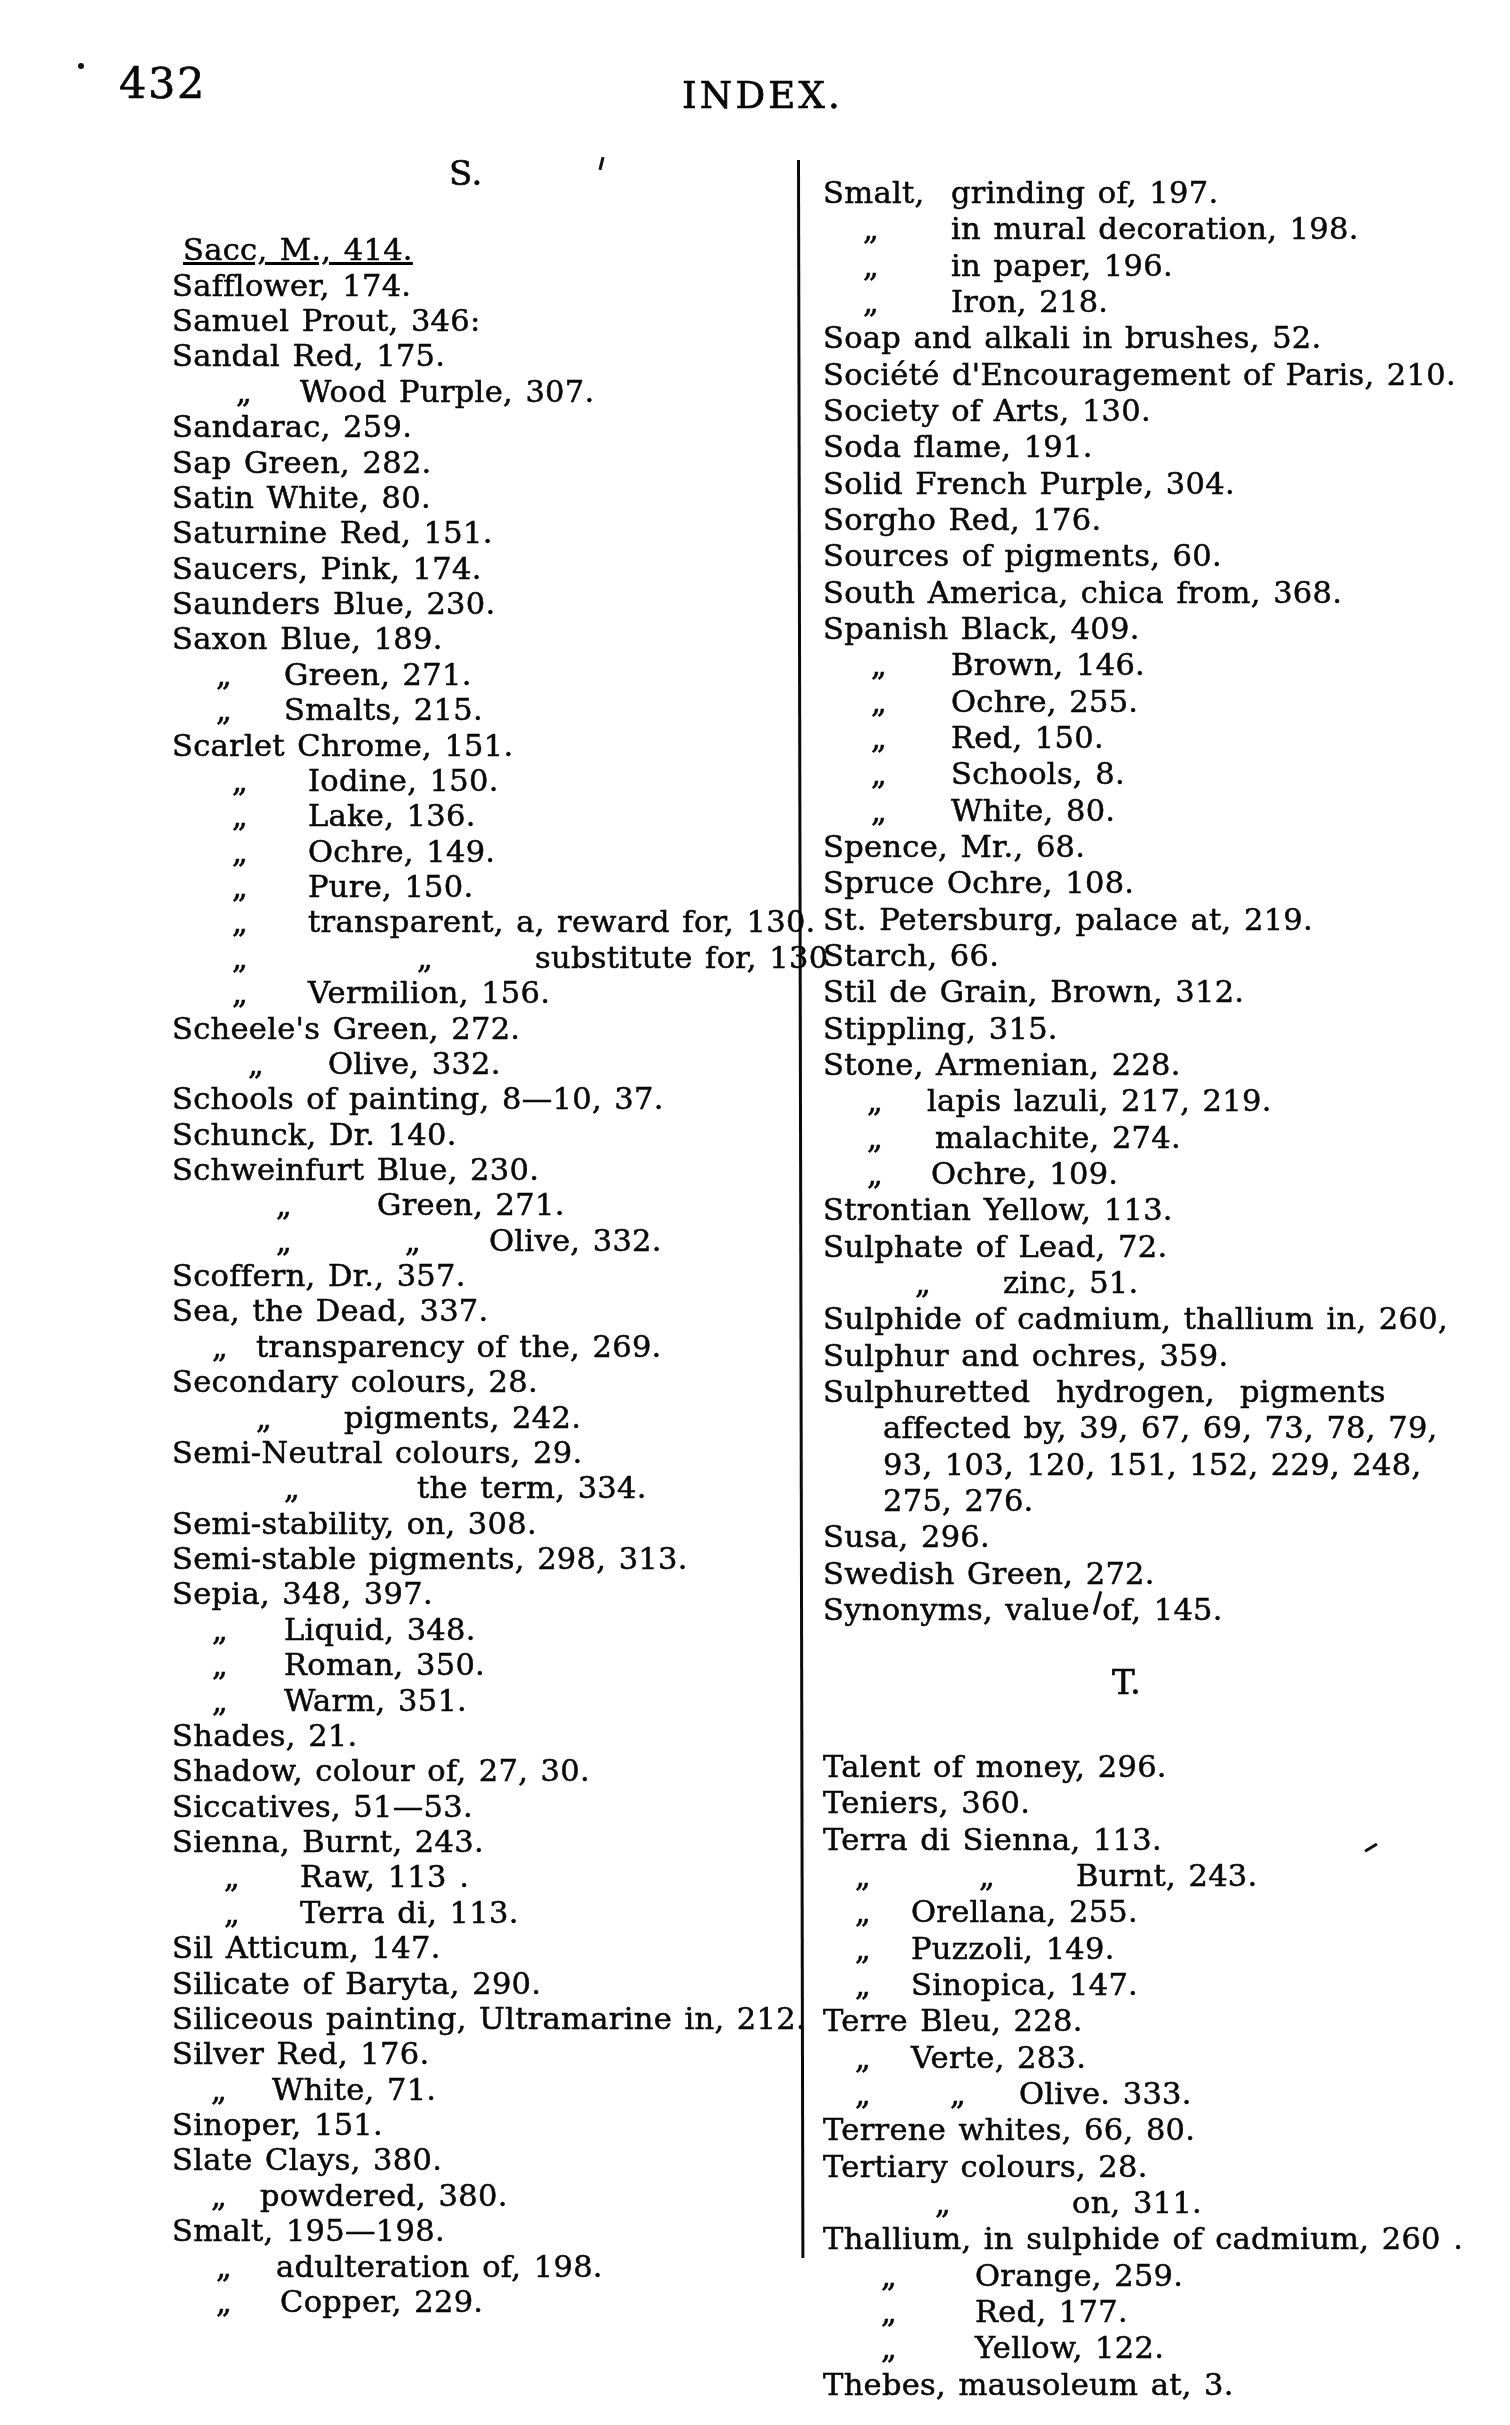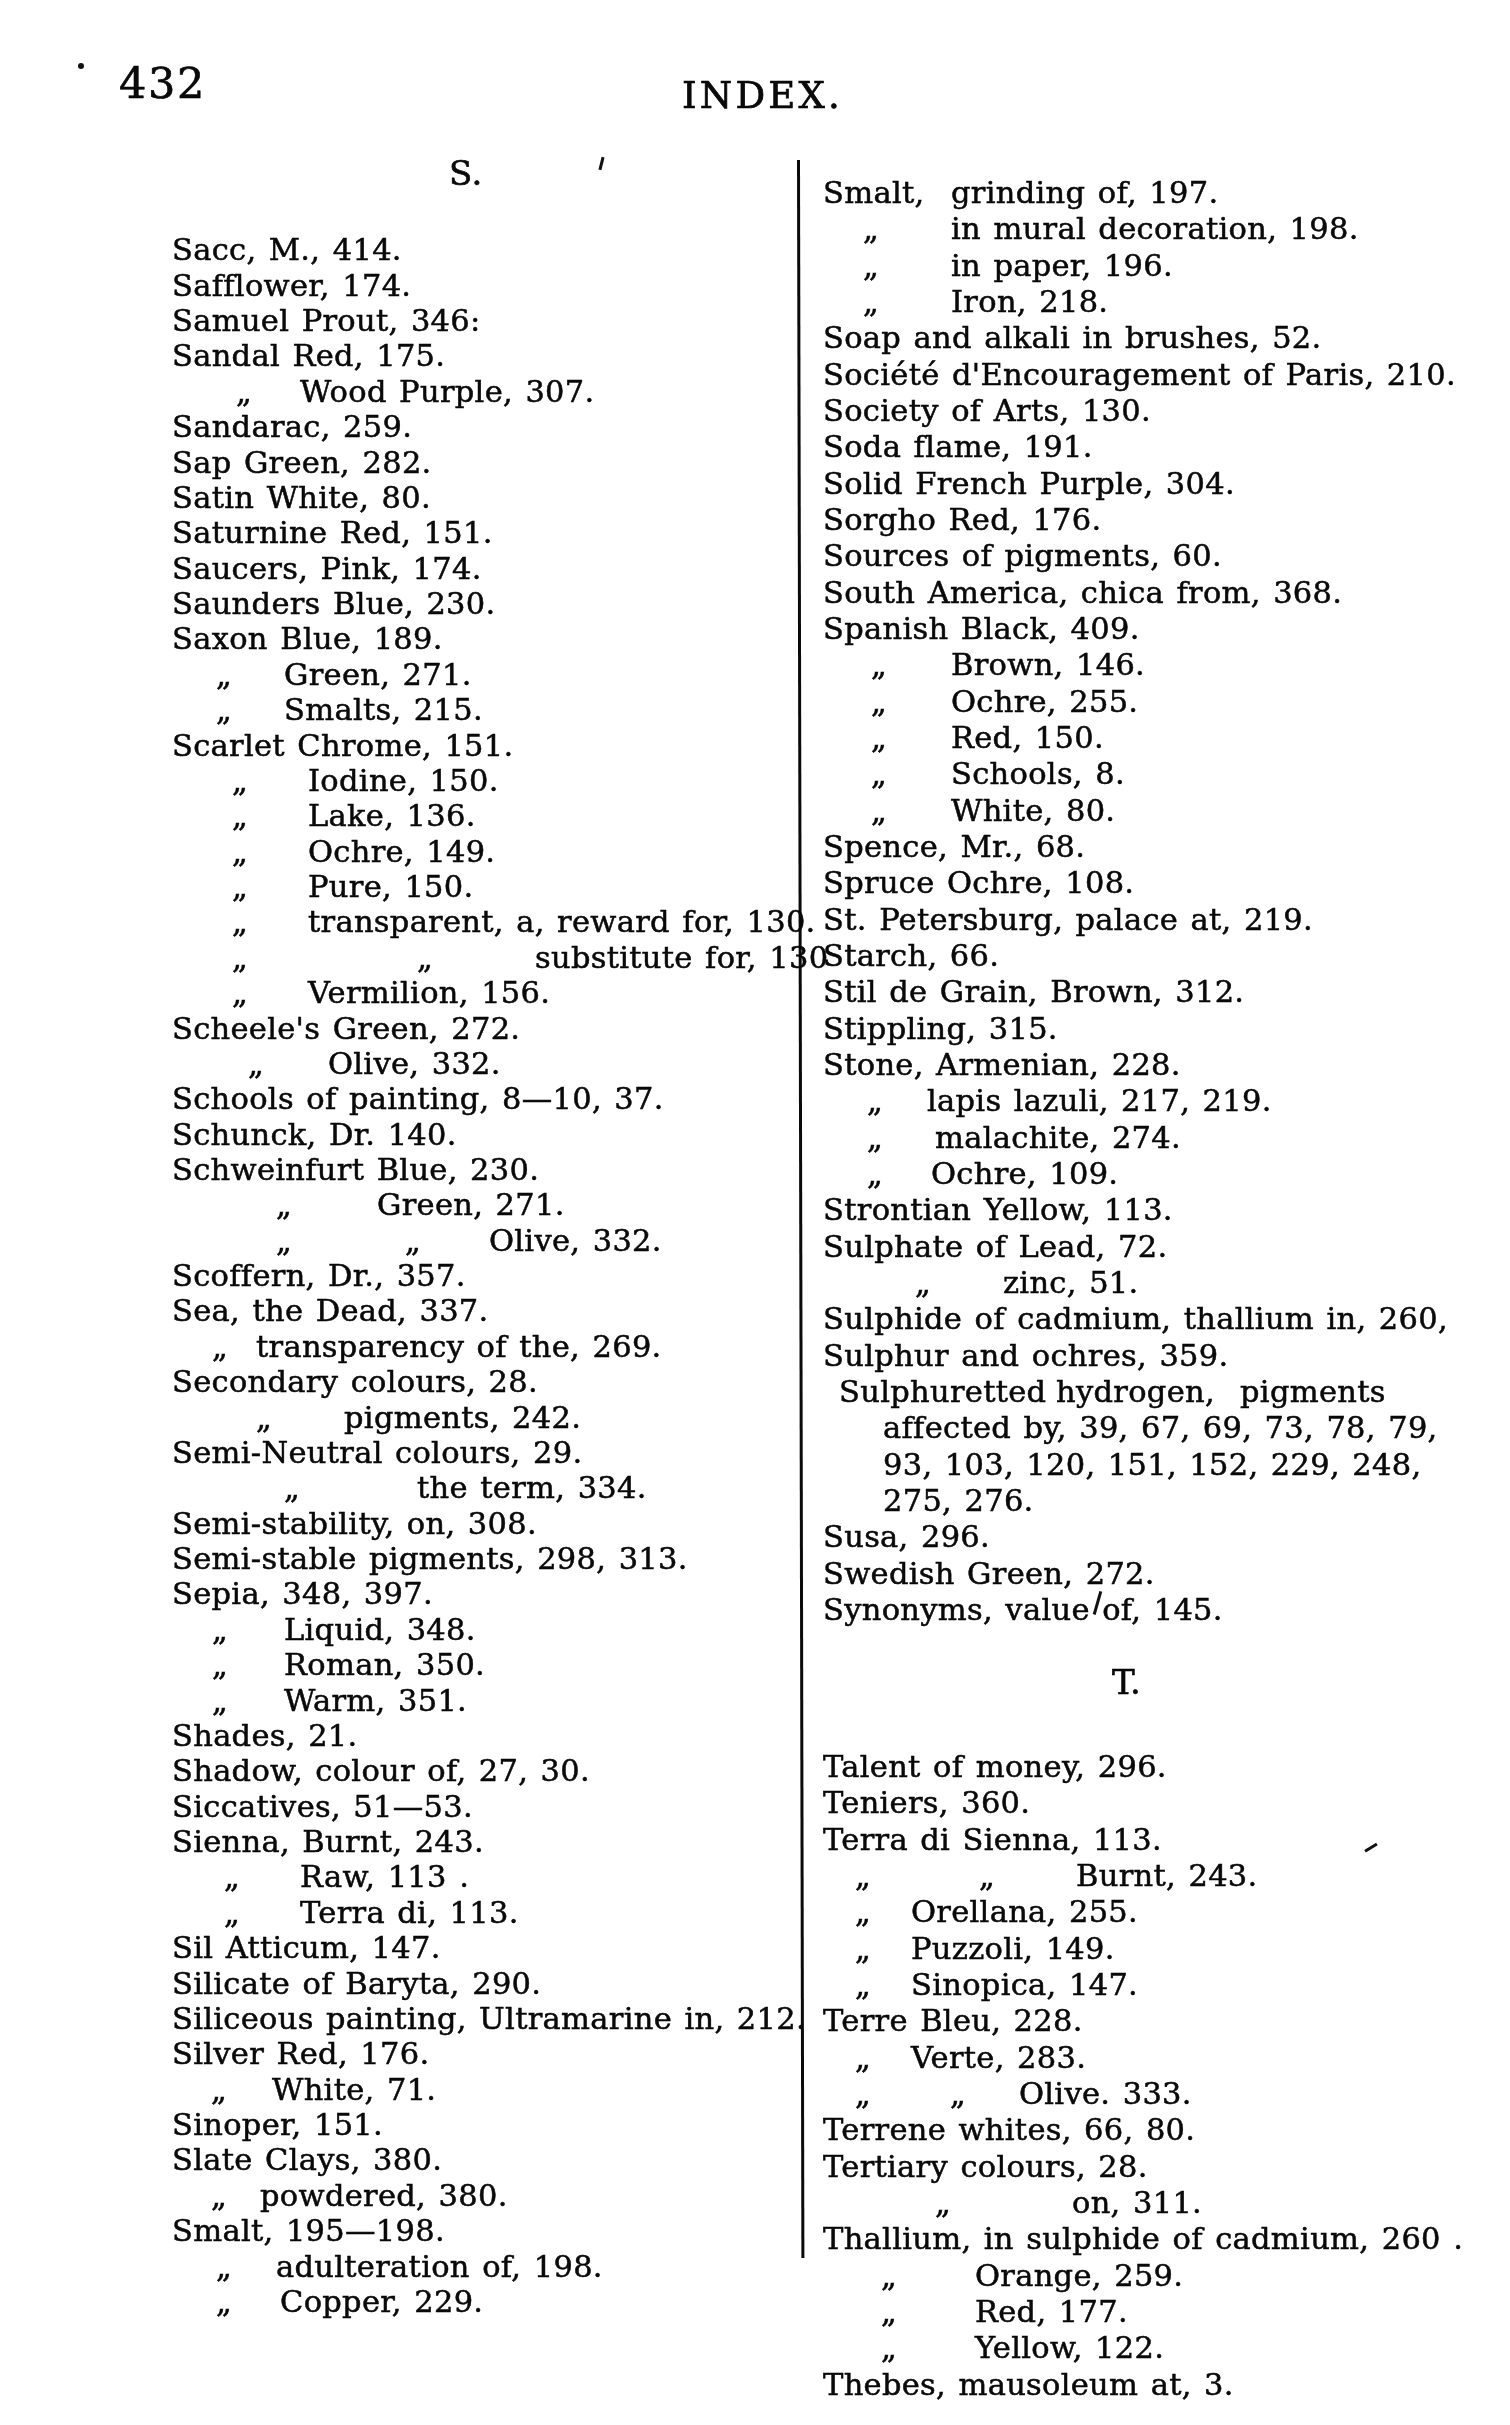--- a/index.html
+++ b/index.html
@@ -20,21 +20,21 @@
 </head>
 <body>
 
 <div class="page">
   <div class="page-number">432</div>
   <div class="page-title">INDEX.</div>
   <div class="divider" id="divider" style="left: 797px; top: 160px; height: 2098px; width: 3.2px;"></div>
   <div class="col" style="left: 172px; top: 156px; width: 634px; height: 2269px;">
       <div class="line heading" style="top: 0px; left: 277px;">S.</div>
       <div class="line" style="top: 76px;">
-        <span style="left: 0px;">Sacc, M., 414.</span>
+        <span style="left: 11px; text-decoration: underline;">Sacc, M., 414.</span>
       </div>
       <div class="line" style="top: 112px;">
         <span style="left: 0px;">Safflower, 174.</span>
       </div>
       <div class="line" style="top: 147px;">
         <span style="left: 0px;">Samuel Prout, 346:</span>
       </div>
       <div class="line" style="top: 182px;">
         <span style="left: 0px;">Sandal Red, 175.</span>
       </div>
@@ -338,21 +338,21 @@
         <span style="left: 92px;">„</span>
         <span style="left: 180px;">zinc, 51.</span>
       </div>
       <div class="line" style="top: 1126px;">
         <span style="left: 0px;">Sulphide of cadmium, thallium in, 260,</span>
       </div>
       <div class="line" style="top: 1163px;">
         <span style="left: 0px;">Sulphur and ochres, 359.</span>
       </div>
       <div class="line" style="top: 1199px;">
-        <span style="left: 16px; text-align: center;">Sulphuretted</span>
+        <span style="left: 0px; text-align: center;">Sulphuretted</span>
         <span style="left: 233px;">hydrogen,</span>
         <span style="left: 417px;">pigments</span>
       </div>
       <div class="line" style="top: 1235px;">
         <span style="left: 60px;">affected by, 39, 67, 69, 73, 78, 79,</span>
       </div>
       <div class="line" style="top: 1272px;">
         <span style="left: 60px;">93, 103, 120, 151, 152, 229, 248,</span>
       </div>
       <div class="line" style="top: 1308px;">

